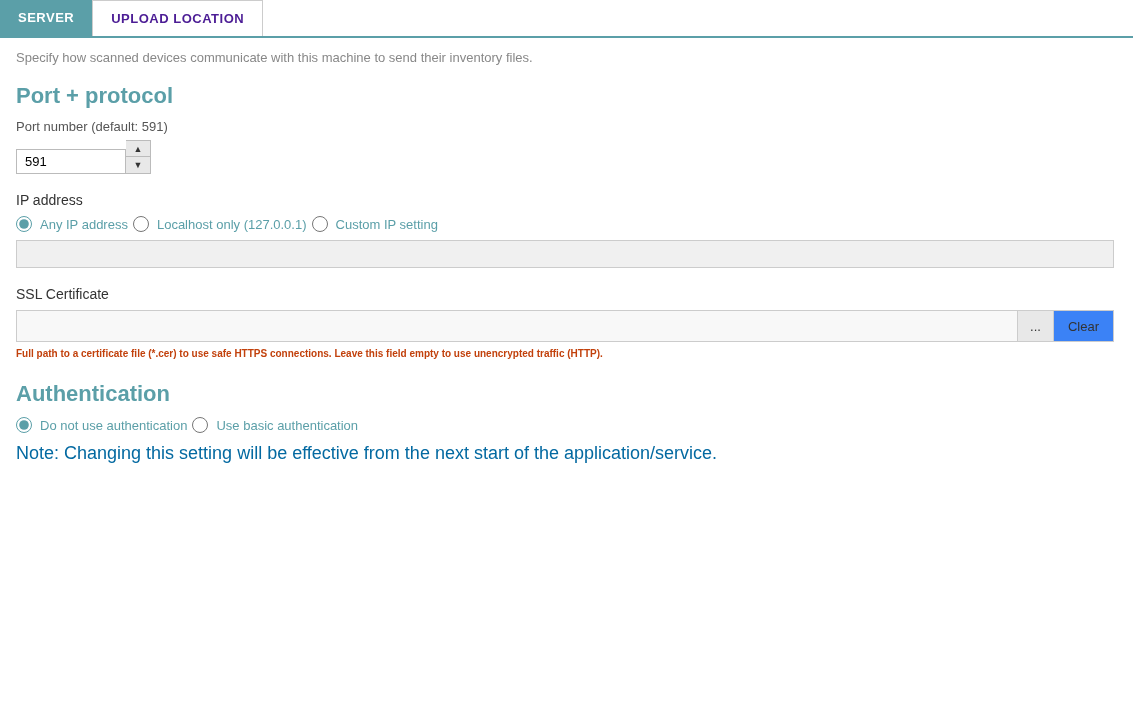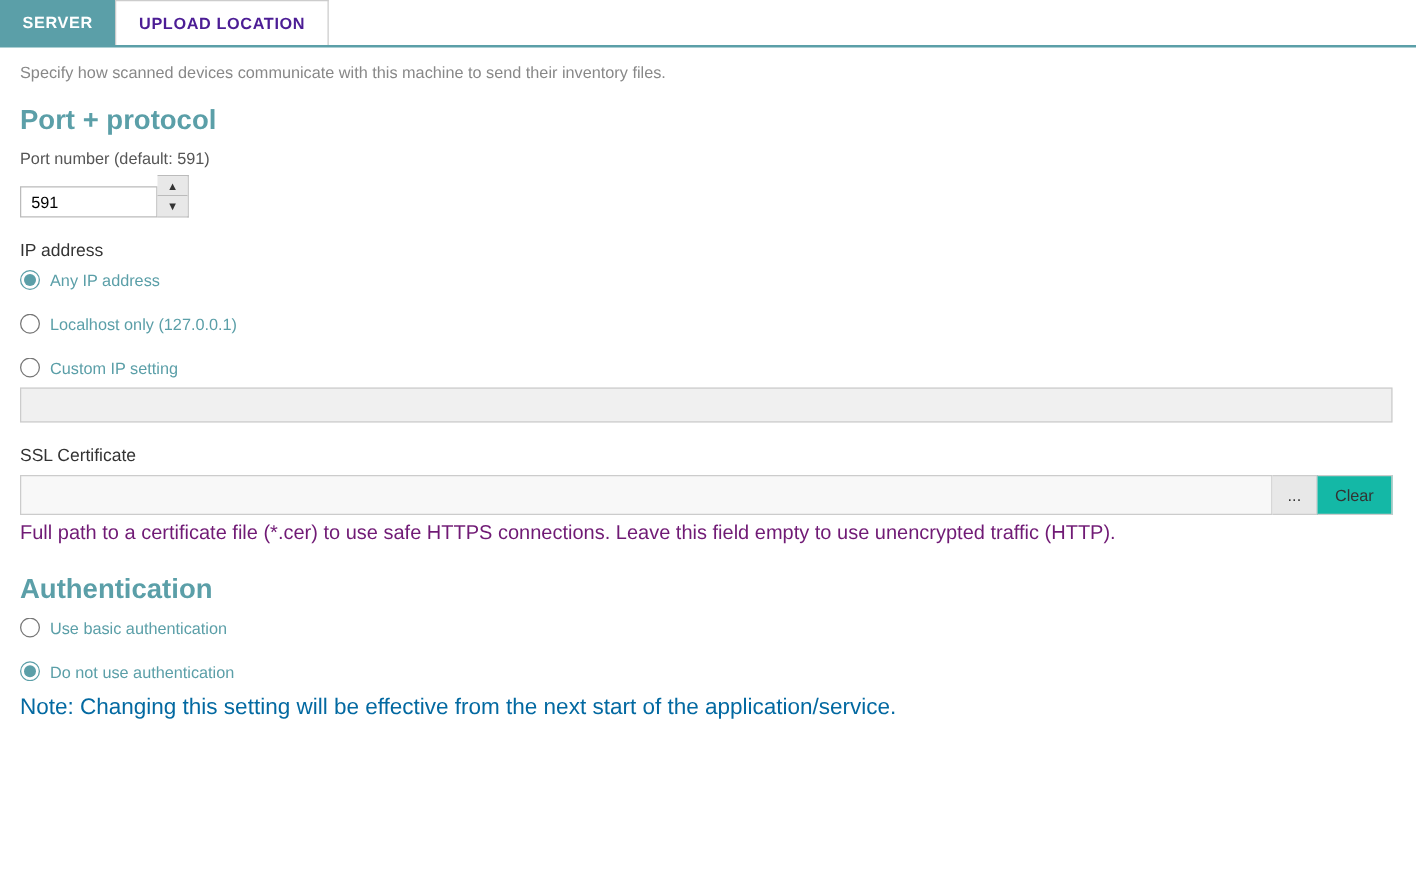--- a/index.html
+++ b/index.html
@@ -104,22 +104,22 @@
       margin-bottom: 14px;
     }
     .ip-label {
       font-size: 14px;
       color: #333;
       margin-bottom: 8px;
       font-weight: 500;
     }
     .radio-group {
       display: flex;
-      flex-direction: column;
-      gap: 19px;
+      flex-direction: row;
+      gap: 5px;
     }
     .radio-item {
       display: flex;
       align-items: center;
       gap: 8px;
       cursor: pointer;
     }
     .radio-item input[type="radio"] {
       accent-color: #5b9fa8;
       width: 16px;
@@ -176,33 +176,34 @@
       background: #e8e8e8;
       padding: 0 12px;
       height: 32px;
       cursor: pointer;
       font-size: 13px;
       color: #333;
     }
     .ssl-clear-btn {
       border: 1px solid #ccc;
       border-left: none;
-      background: #14b8a6;
+      background: #3b82f6;
       padding: 0 14px;
       height: 32px;
       cursor: pointer;
       font-size: 13px;
       color: #333;
       text-align: center;
     }
 
     .ssl-hint {
-      font-size: 16px;
-      color: #701a75;
+      font-size: 10px;
+      color: #c2410c;
       margin-top: 4px;
+      font-weight: bold;
     }
 
     
     .auth-section {
       margin-top: 22px;
     }
 
     .note-text {
       font-size: 18px;
       color: #0369a1;
@@ -261,24 +262,24 @@
       <button class="ssl-browse-btn">...</button>
       <button class="ssl-clear-btn">Clear</button>
     </div>
     <div class="ssl-hint">Full path to a certificate file (*.cer) to use safe HTTPS connections. Leave this field empty to use unencrypted traffic (HTTP).</div>
   </div>
 
   <div class="auth-section">
     <h2>Authentication</h2>
     <div class="radio-group">
       <div class="radio-item">
+        <input type="radio" name="auth" id="no-auth" checked="" style="">
+        <label for="no-auth">Do not use authentication</label>
+      </div>
+      <div class="radio-item">
         <input type="radio" name="auth" id="basic-auth" style="">
         <label for="basic-auth">Use basic authentication</label>
       </div>
-      <div class="radio-item">
-        <input type="radio" name="auth" id="no-auth" checked="" style="">
-        <label for="no-auth">Do not use authentication</label>
-      </div>
     </div>
     <div class="note-text">Note: Changing this setting will be effective from the next start of the application/service.</div>
   </div>
 
 </div>
 
 </body></html>

